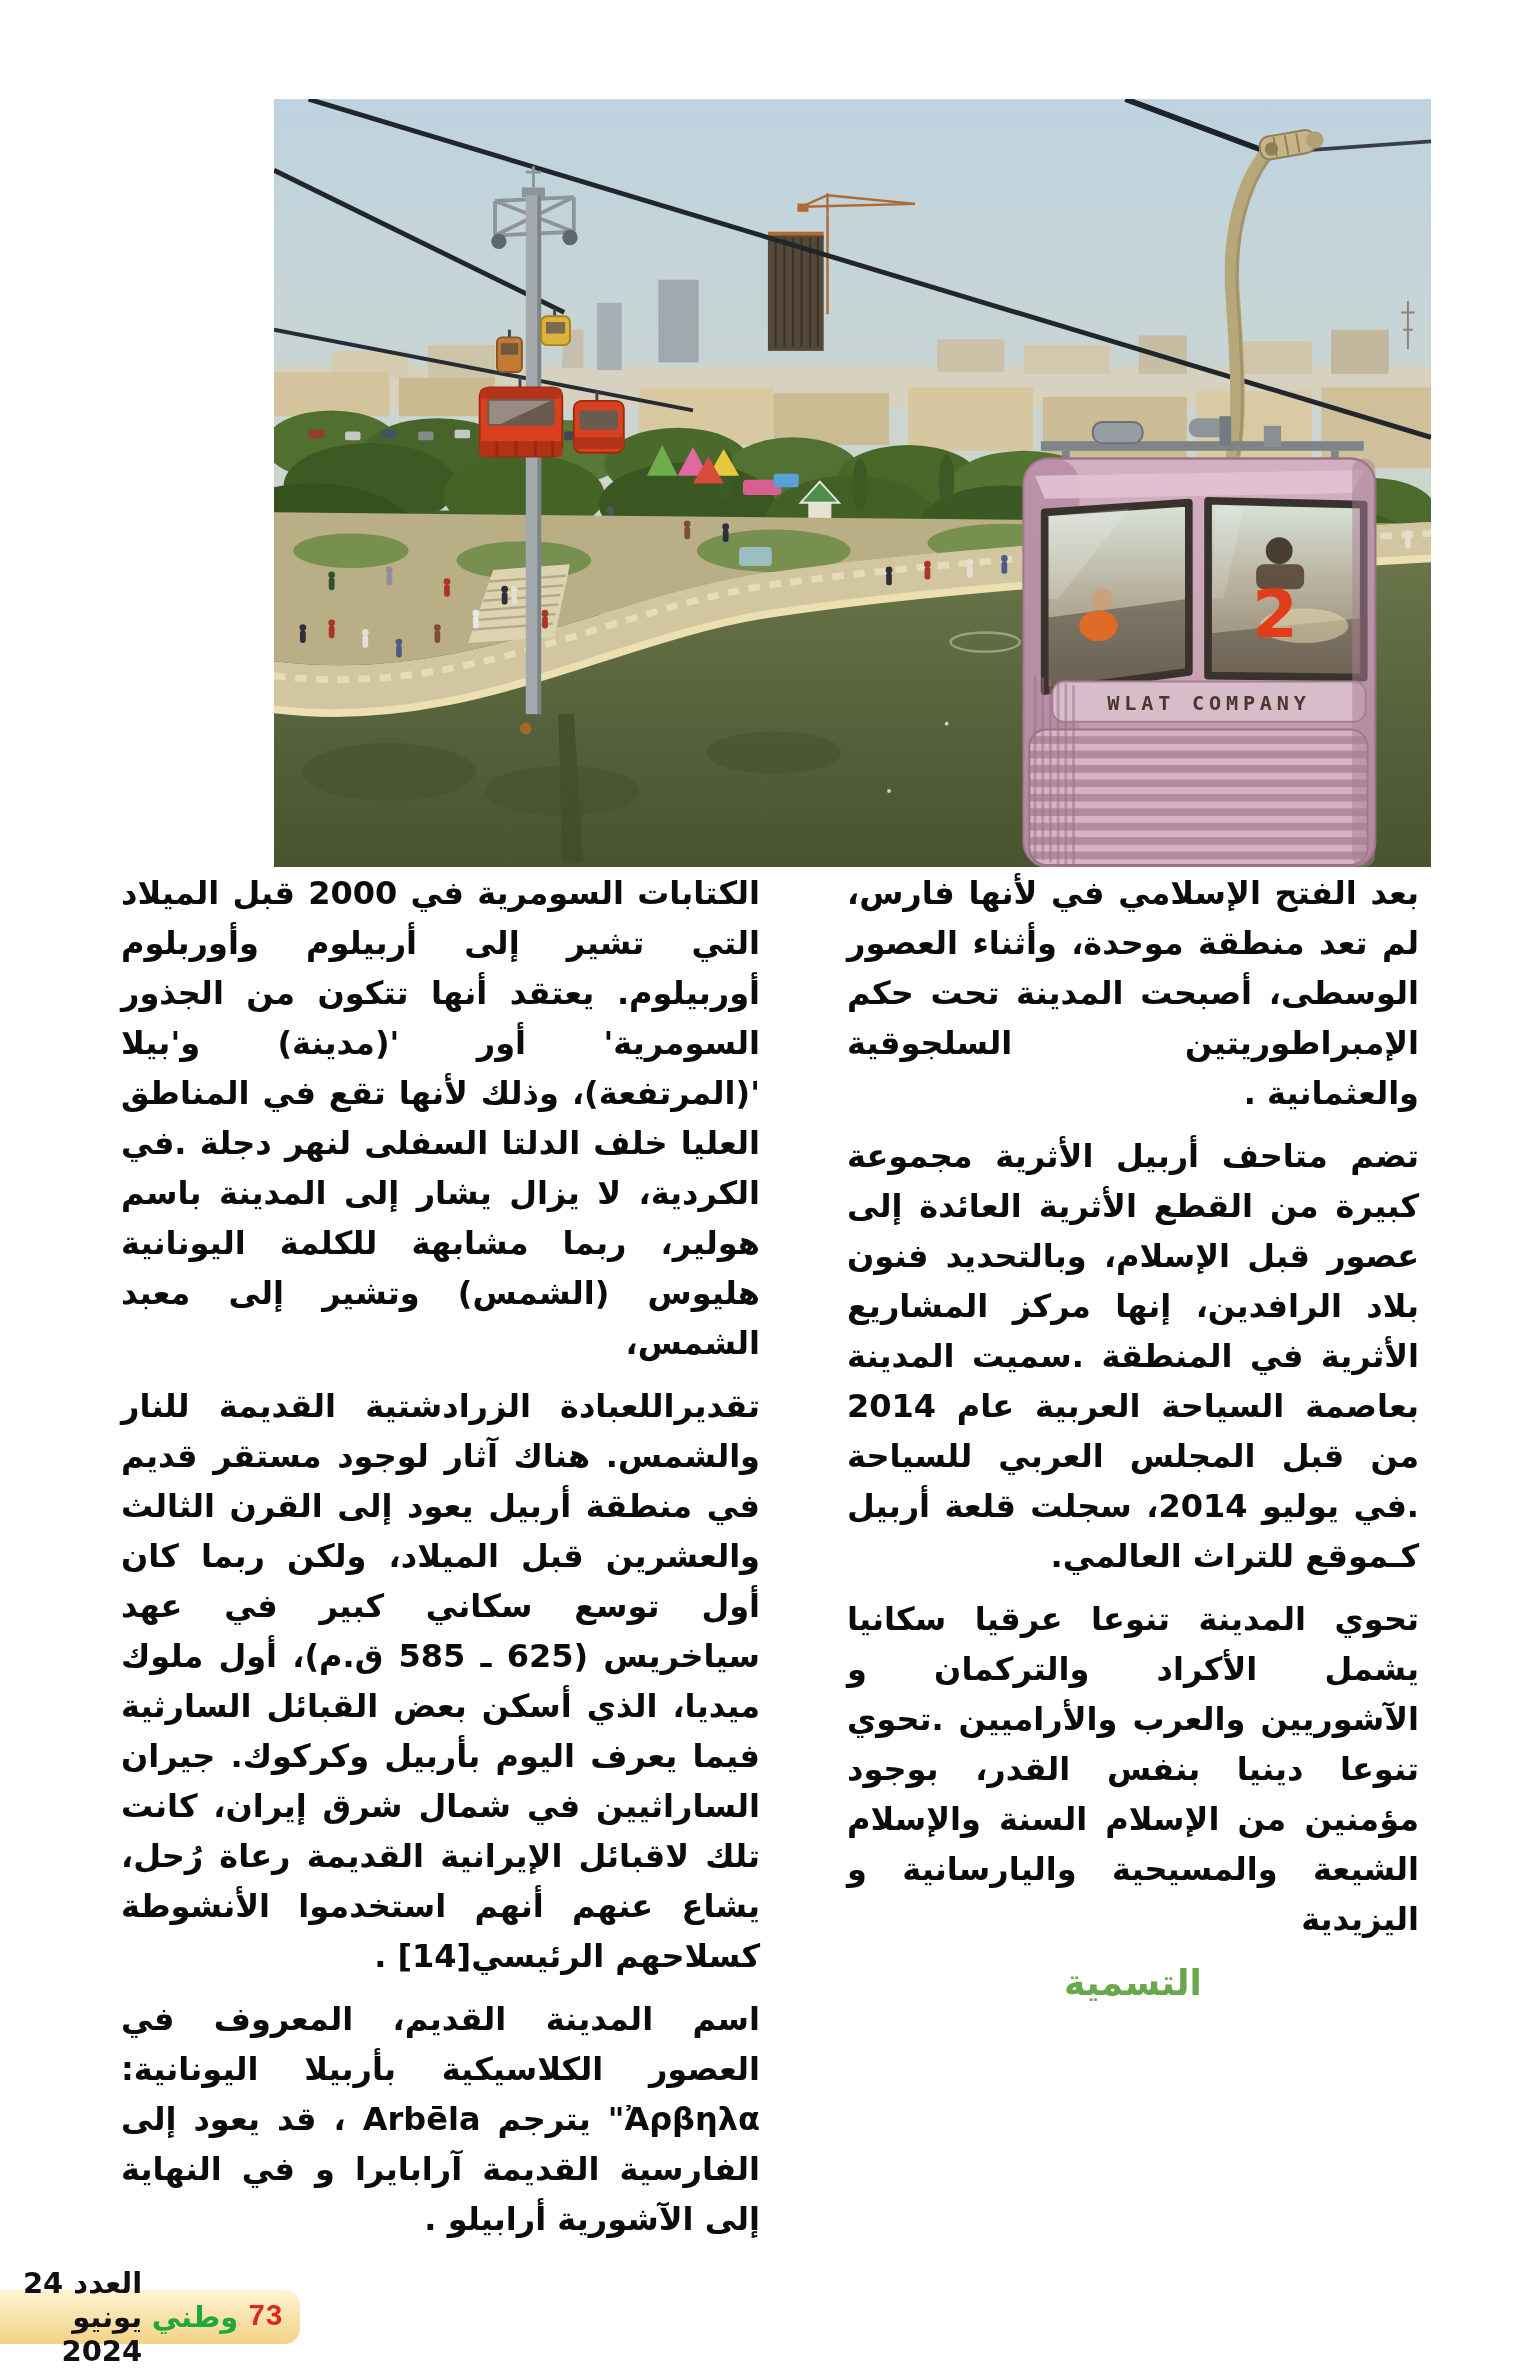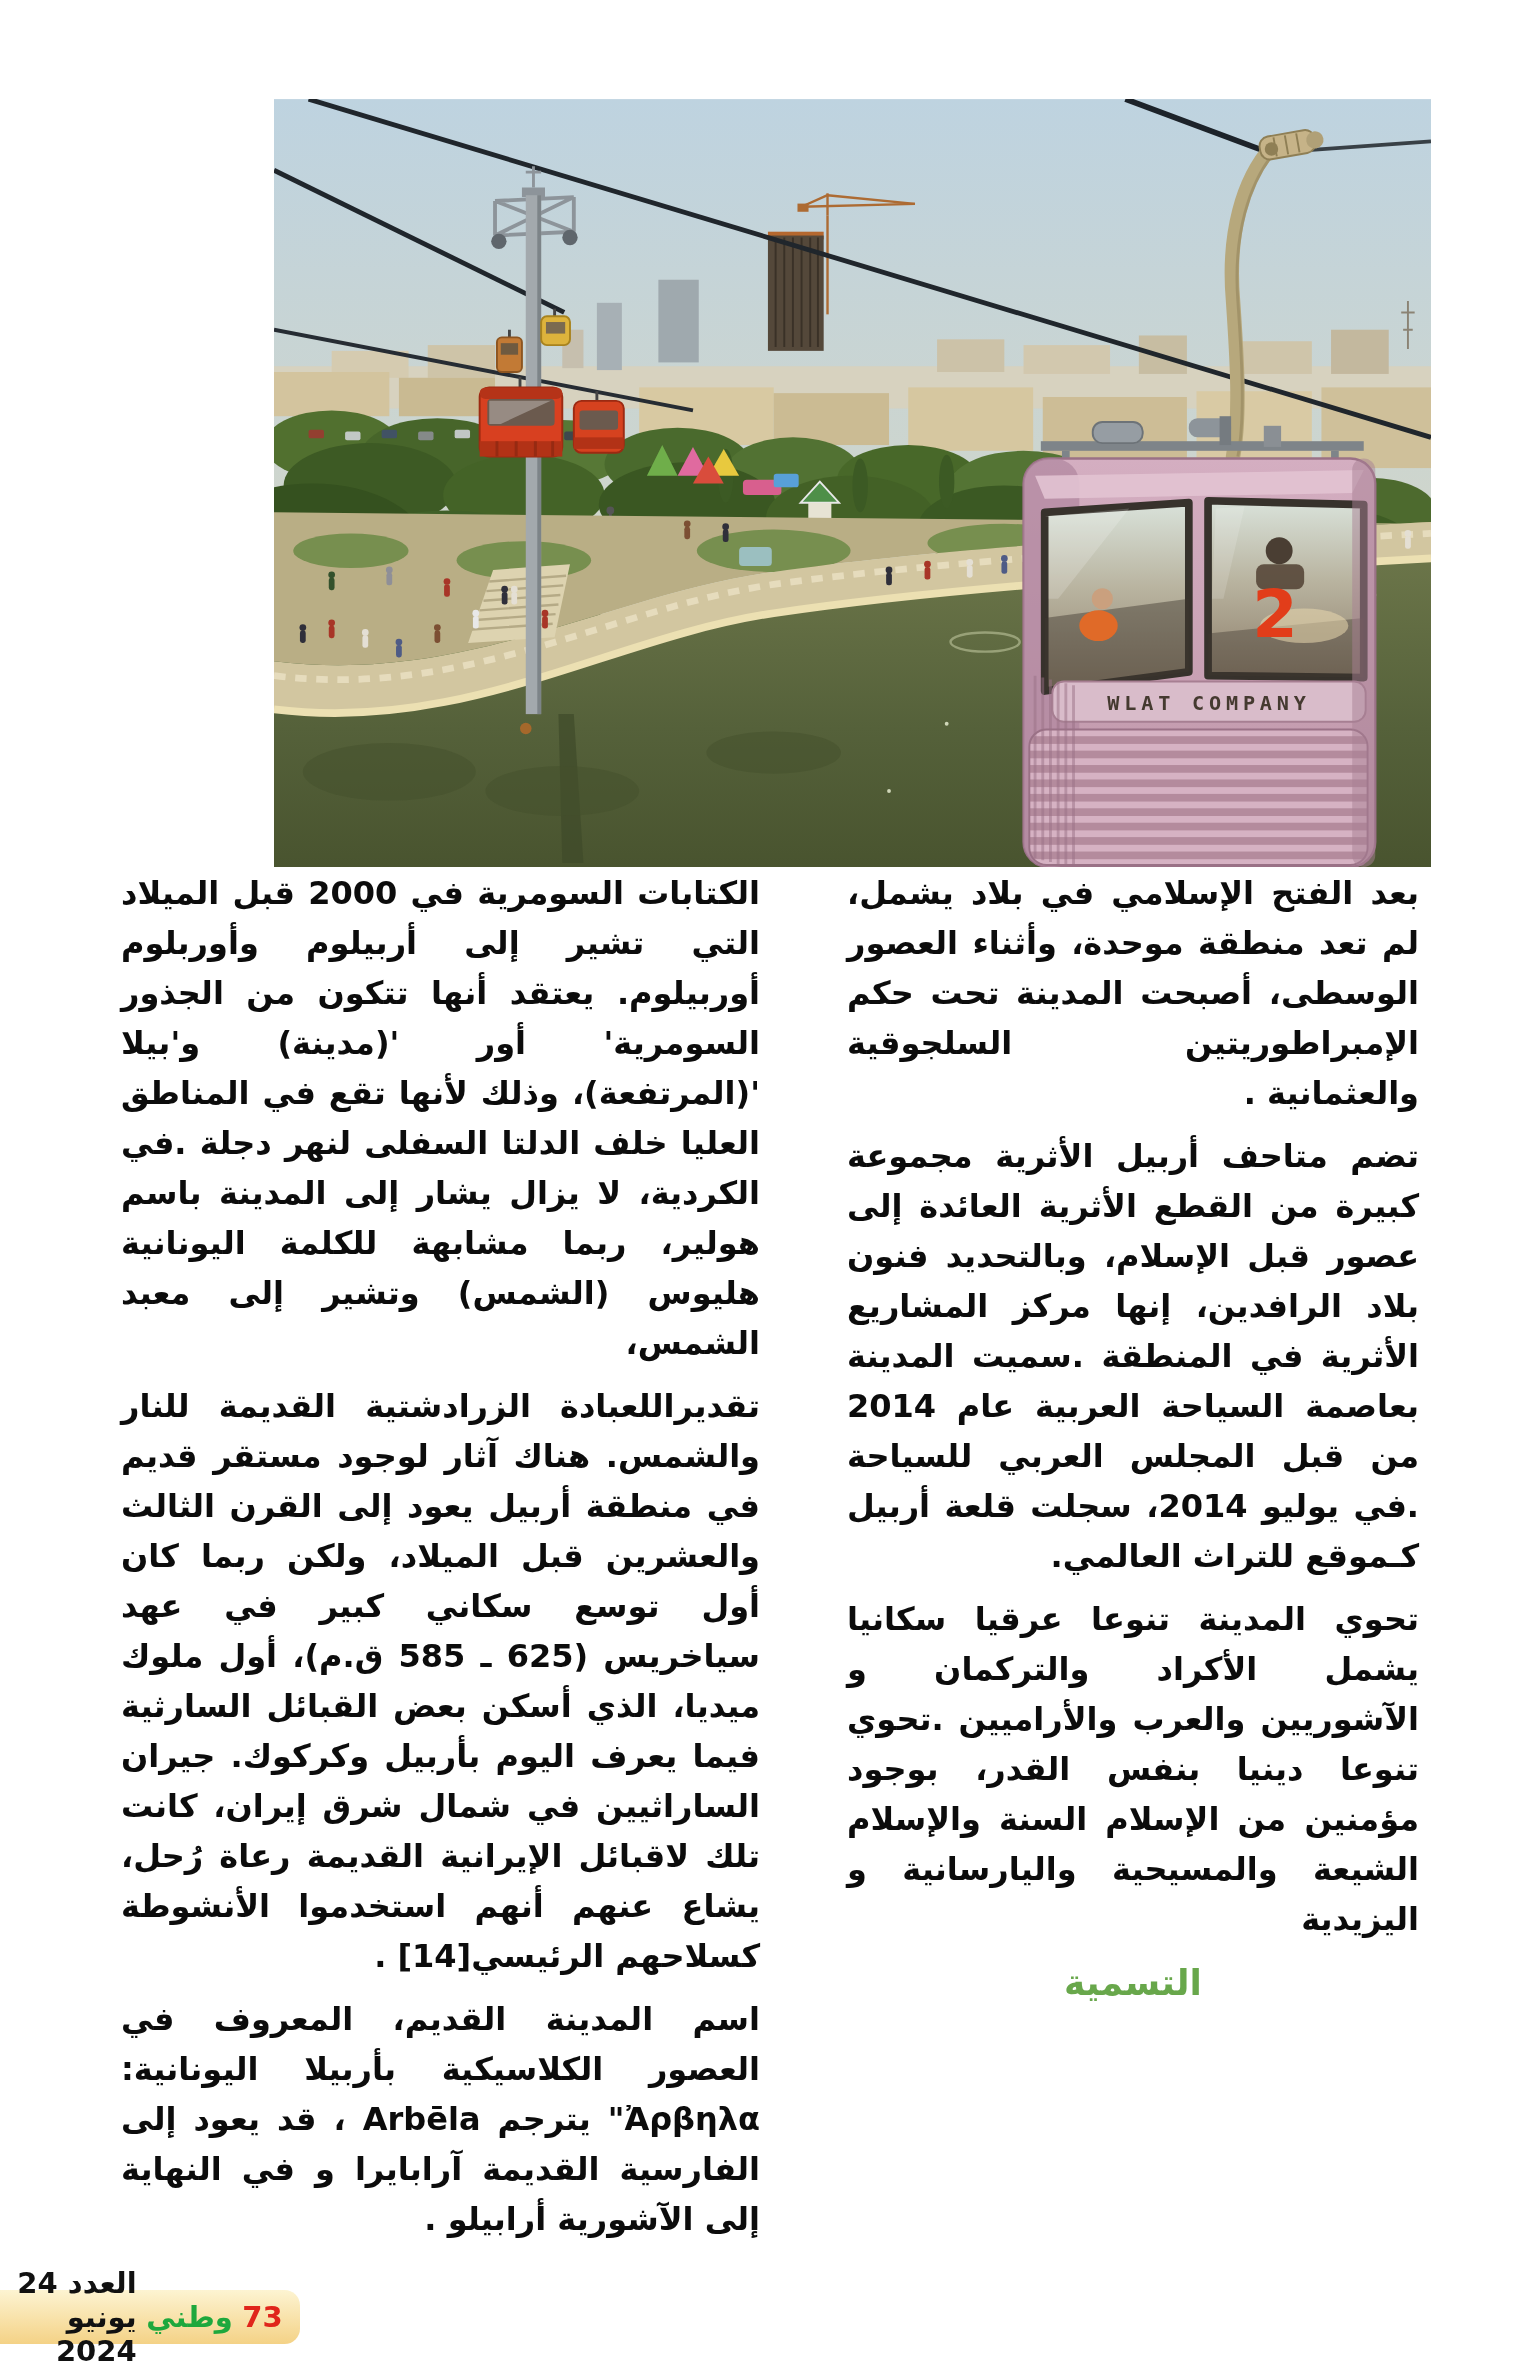--- a/index.html
+++ b/index.html
@@ -24,21 +24,21 @@
   }
   .force-last{text-align-last:justify;}
   .footer-bar{
     position:absolute;left:0;top:2290px;width:300px;height:54px;
     border-radius:0 15.4px 15.4px 0;
     background:linear-gradient(#fdf4d2,#f4d286);
     display:flex;flex-direction:row;align-items:center;justify-content:flex-start;
     direction:rtl;gap:9.6px;padding:0 17.3px 0 0;box-sizing:border-box;
     font-size:29px;font-weight:bold;color:#111;
   }
-  .footer-bar .pagenum{color:#e0251b;}
+  .footer-bar .pagenum{color:#e0251b;font-family:Liberation Mono, monospace;}
   .footer-bar .brand{color:#1ea83d;}
   .cabin-plate-text{font-family:"DejaVu Sans Mono","DejaVu Sans",monospace;}
 </style>
 </head>
 <body>
 
 <figure class="photo">
 <svg viewBox="0 0 1204 799" xmlns="http://www.w3.org/2000/svg">
   <defs>
     <linearGradient id="skyG" x1="0" y1="0" x2="0" y2="1">
@@ -343,21 +343,21 @@
     <text x="973" y="636" text-anchor="middle" class="cabin-plate-text" font-size="21" font-weight="bold" letter-spacing="5" fill="#453a30">WLAT COMPANY</text>
 
     <rect x="786" y="656" width="352" height="141" rx="18" fill="url(#louv)" stroke="#9a7186" stroke-width="2"></rect>
     <path d="M792 600 V790 M800 602 V792 M808 604 V794 M816 606 V796 M824 608 V798 M832 610 V799" stroke="#9a7186" stroke-width="3" opacity="0.5"></path>
     <rect x="1122" y="374" width="24" height="425" rx="12" fill="#a87f93" opacity="0.5"></rect>
   </g>
 </svg>
 </figure>
 
 <section class="col col-right">
-  <p>بعد الفتح الإسلامي في بلاد يشمل، لم تعد منطقة موحدة، وأثناء العصور الوسطى، أصبحت المدينة تحت حكم الإمبراطوريتين السلجوقية والعثمانية .</p>
+  <p>بعد الفتح الإسلامي في لأنها فارس، لم تعد منطقة موحدة، وأثناء العصور الوسطى، أصبحت المدينة تحت حكم الإمبراطوريتين السلجوقية والعثمانية .</p>
   <p>تضم متاحف أربيل الأثرية مجموعة كبيرة من القطع الأثرية العائدة إلى عصور قبل الإسلام، وبالتحديد فنون بلاد الرافدين، إنها مركز المشاريع الأثرية في المنطقة .سميت المدينة بعاصمة السياحة العربية عام 2014 من قبل المجلس العربي للسياحة .في يوليو 2014، سجلت قلعة أربيل كـموقع للتراث العالمي.</p>
   <p>تحوي المدينة تنوعا عرقيا سكانيا يشمل الأكراد والتركمان و الآشوريين والعرب والأراميين .تحوي تنوعا دينيا بنفس القدر، بوجود مؤمنين من الإسلام السنة والإسلام الشيعة والمسيحية واليارسانية و اليزيدية</p>
   <h3 class="heading">التسمية</h3>
 </section>
 
 <section class="col col-left">
   <p>الكتابات السومرية في 2000 قبل الميلاد التي تشير إلى أربيلوم وأوربلوم أوربيلوم. يعتقد أنها تتكون من الجذور السومرية' أور '(مدينة) و'بيلا '(المرتفعة)، وذلك لأنها تقع في المناطق العليا خلف الدلتا السفلى لنهر دجلة .في الكردية، لا يزال يشار إلى المدينة باسم هولير، ربما مشابهة للكلمة اليونانية هليوس (الشمس) وتشير إلى معبد الشمس،</p>
   <p>تقديراللعبادة الزرادشتية القديمة للنار والشمس. هناك آثار لوجود مستقر قديم في منطقة أربيل يعود إلى القرن الثالث والعشرين قبل الميلاد، ولكن ربما كان أول توسع سكاني كبير في عهد سياخريس (625 ـ 585 ق.م)، أول ملوك ميديا، الذي أسكن بعض القبائل السارثية فيما يعرف اليوم بأربيل وكركوك. جيران الساراثيين في شمال شرق إيران، كانت تلك لاقبائل الإيرانية القديمة رعاة رُحل، يشاع عنهم أنهم استخدموا الأنشوطة كسلاحهم الرئيسي[14] .</p>
   <p>اسم المدينة القديم، المعروف في العصور الكلاسيكية بأربيلا اليونانية: Ἀρβηλα" يترجم Arbēla ، قد يعود إلى الفارسية القديمة آرابايرا و في النهاية إلى الآشورية أرابيلو .</p>
 </section>

